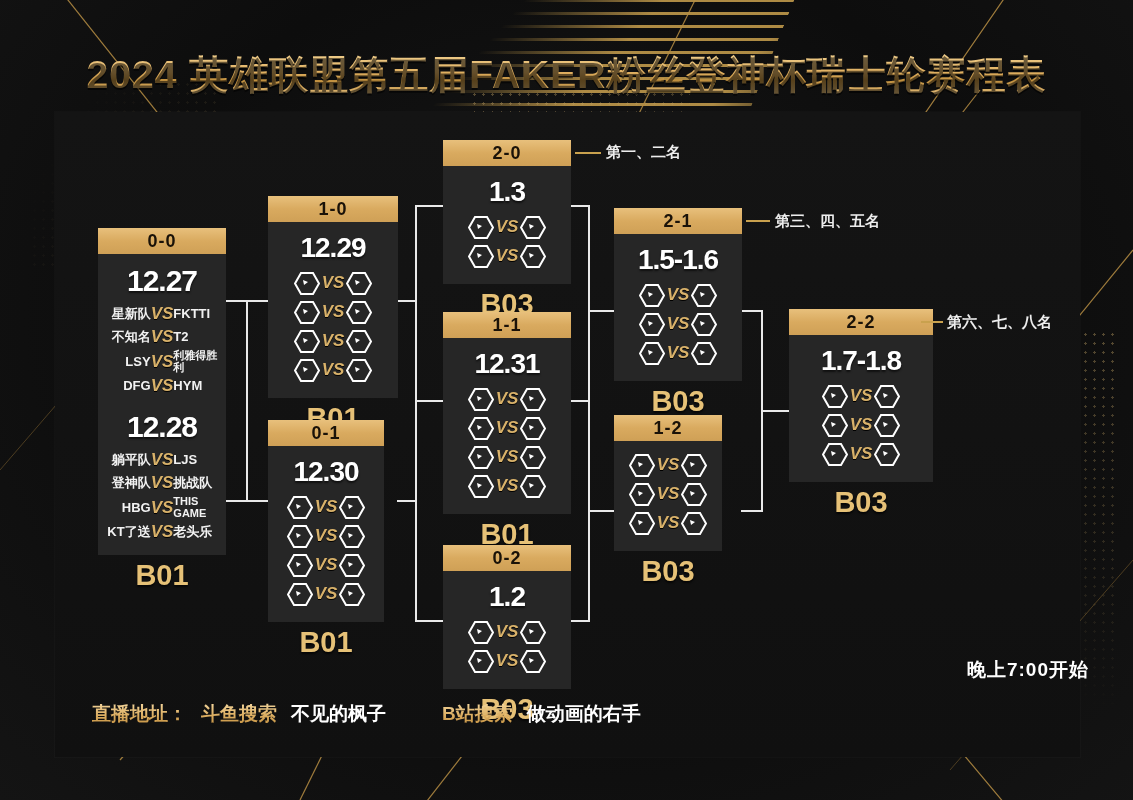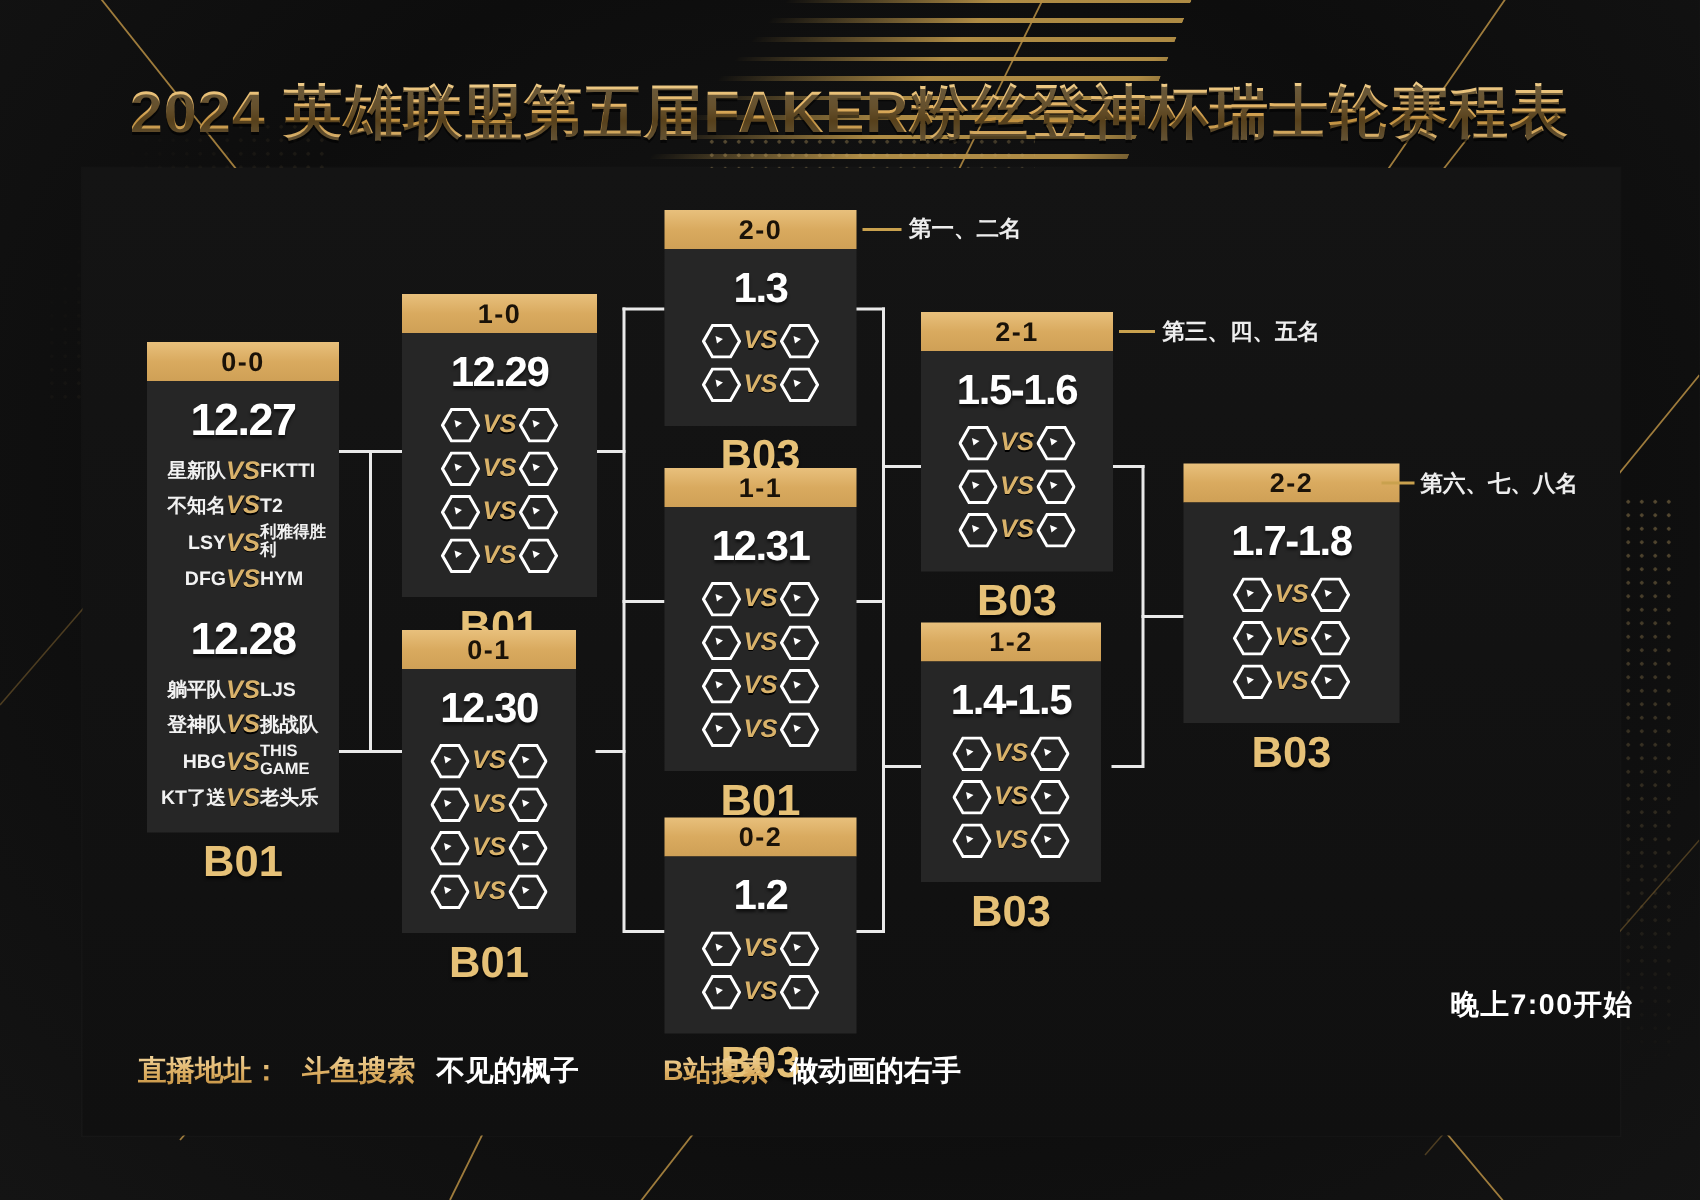--- a/index.html
+++ b/index.html
@@ -586,24 +586,23 @@
               <polygon points="9,8 14,10 10,13" fill="#fff"></polygon>
             </svg>
           </span>
         </div>
     </div>
     <div class="bo">B03</div>
   </div>
   <div class="anno-line" style="left:746px;top:220px;width:24px;"></div>
   <div class="anno" style="left:775px;top:212px;">第三、四、五名</div>
 
-  <div class="box" style="left:614px;top:415px;width:120px;">
+  <div class="box" style="left:614px;top:415px;width:108px;">
     <div class="box-head">1-2</div>
     <div class="box-body">
-      <div class="box-date d-md">1.4-1.5</div>
       <div class="match">
           <span class="hexwrap">
             <svg class="hex" viewBox="0 0 26 23">
               <polygon points="7,1 19,1 25,11.5 19,22 7,22 1,11.5" fill="none" stroke="#fff" stroke-width="2"></polygon>
               <polygon points="9,8 14,10 10,13" fill="#fff"></polygon>
             </svg>
           </span>
           <span class="vs">VS</span>
           <span class="hexwrap">
             <svg class="hex" viewBox="0 0 26 23">

